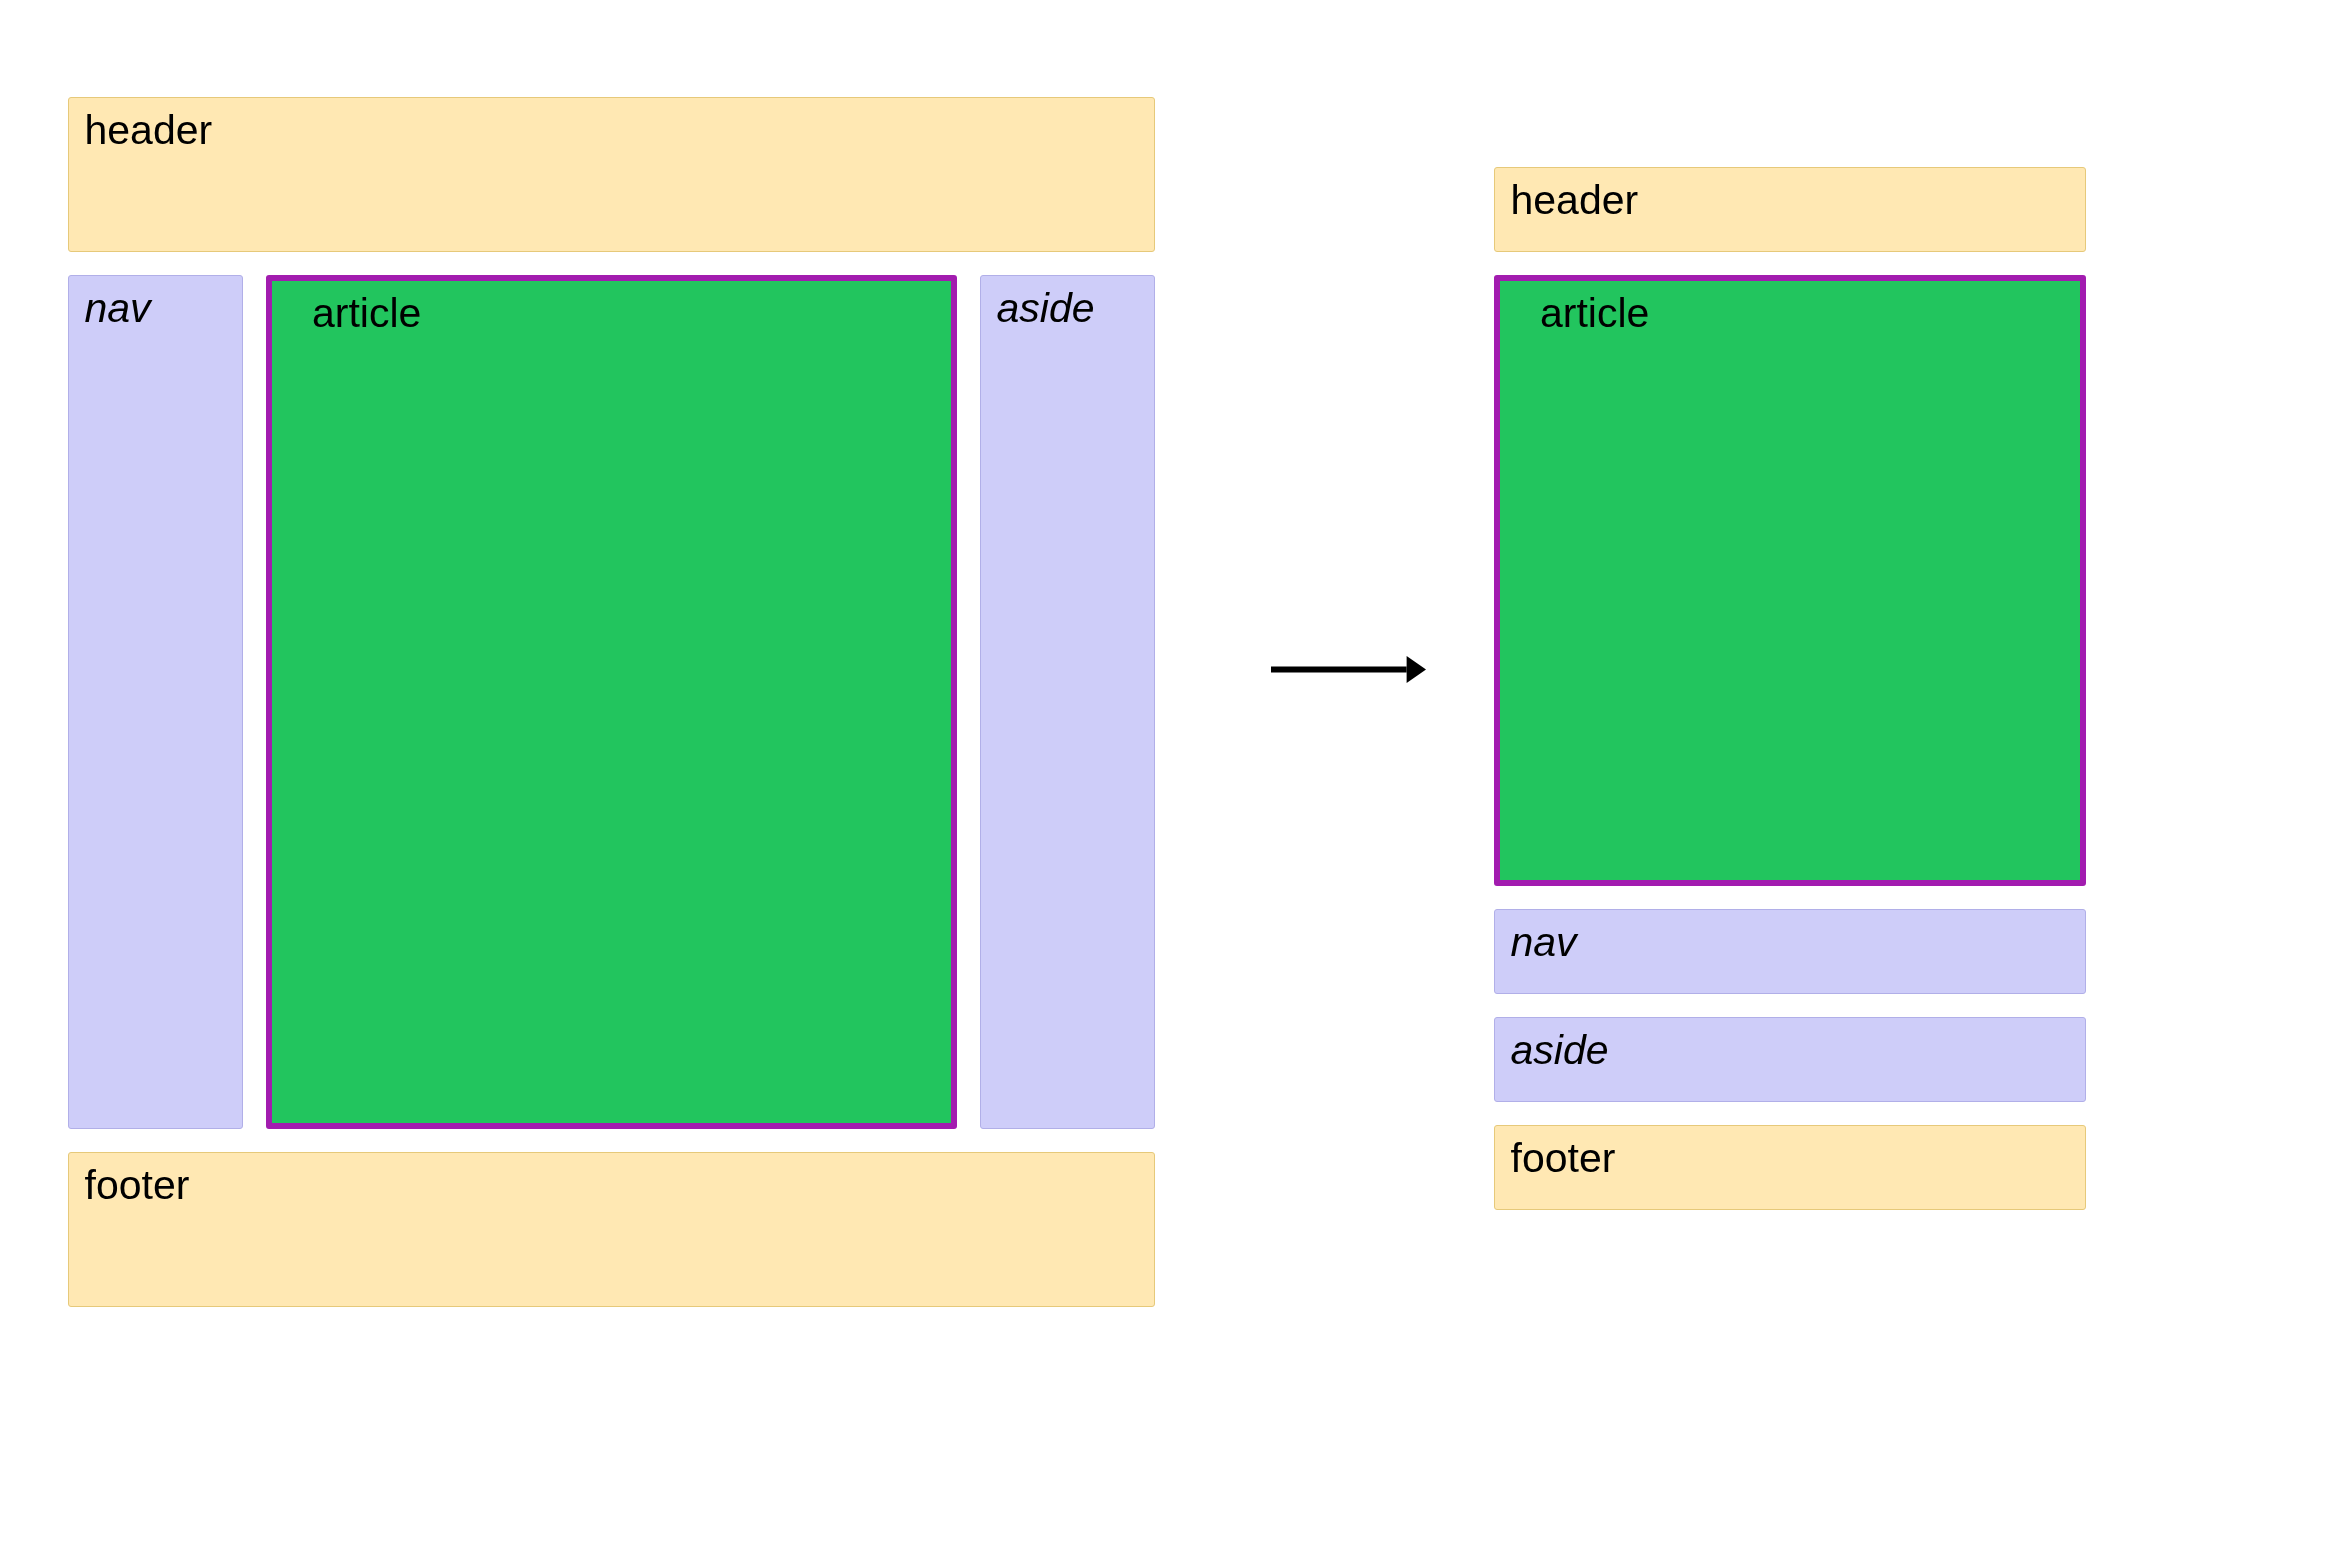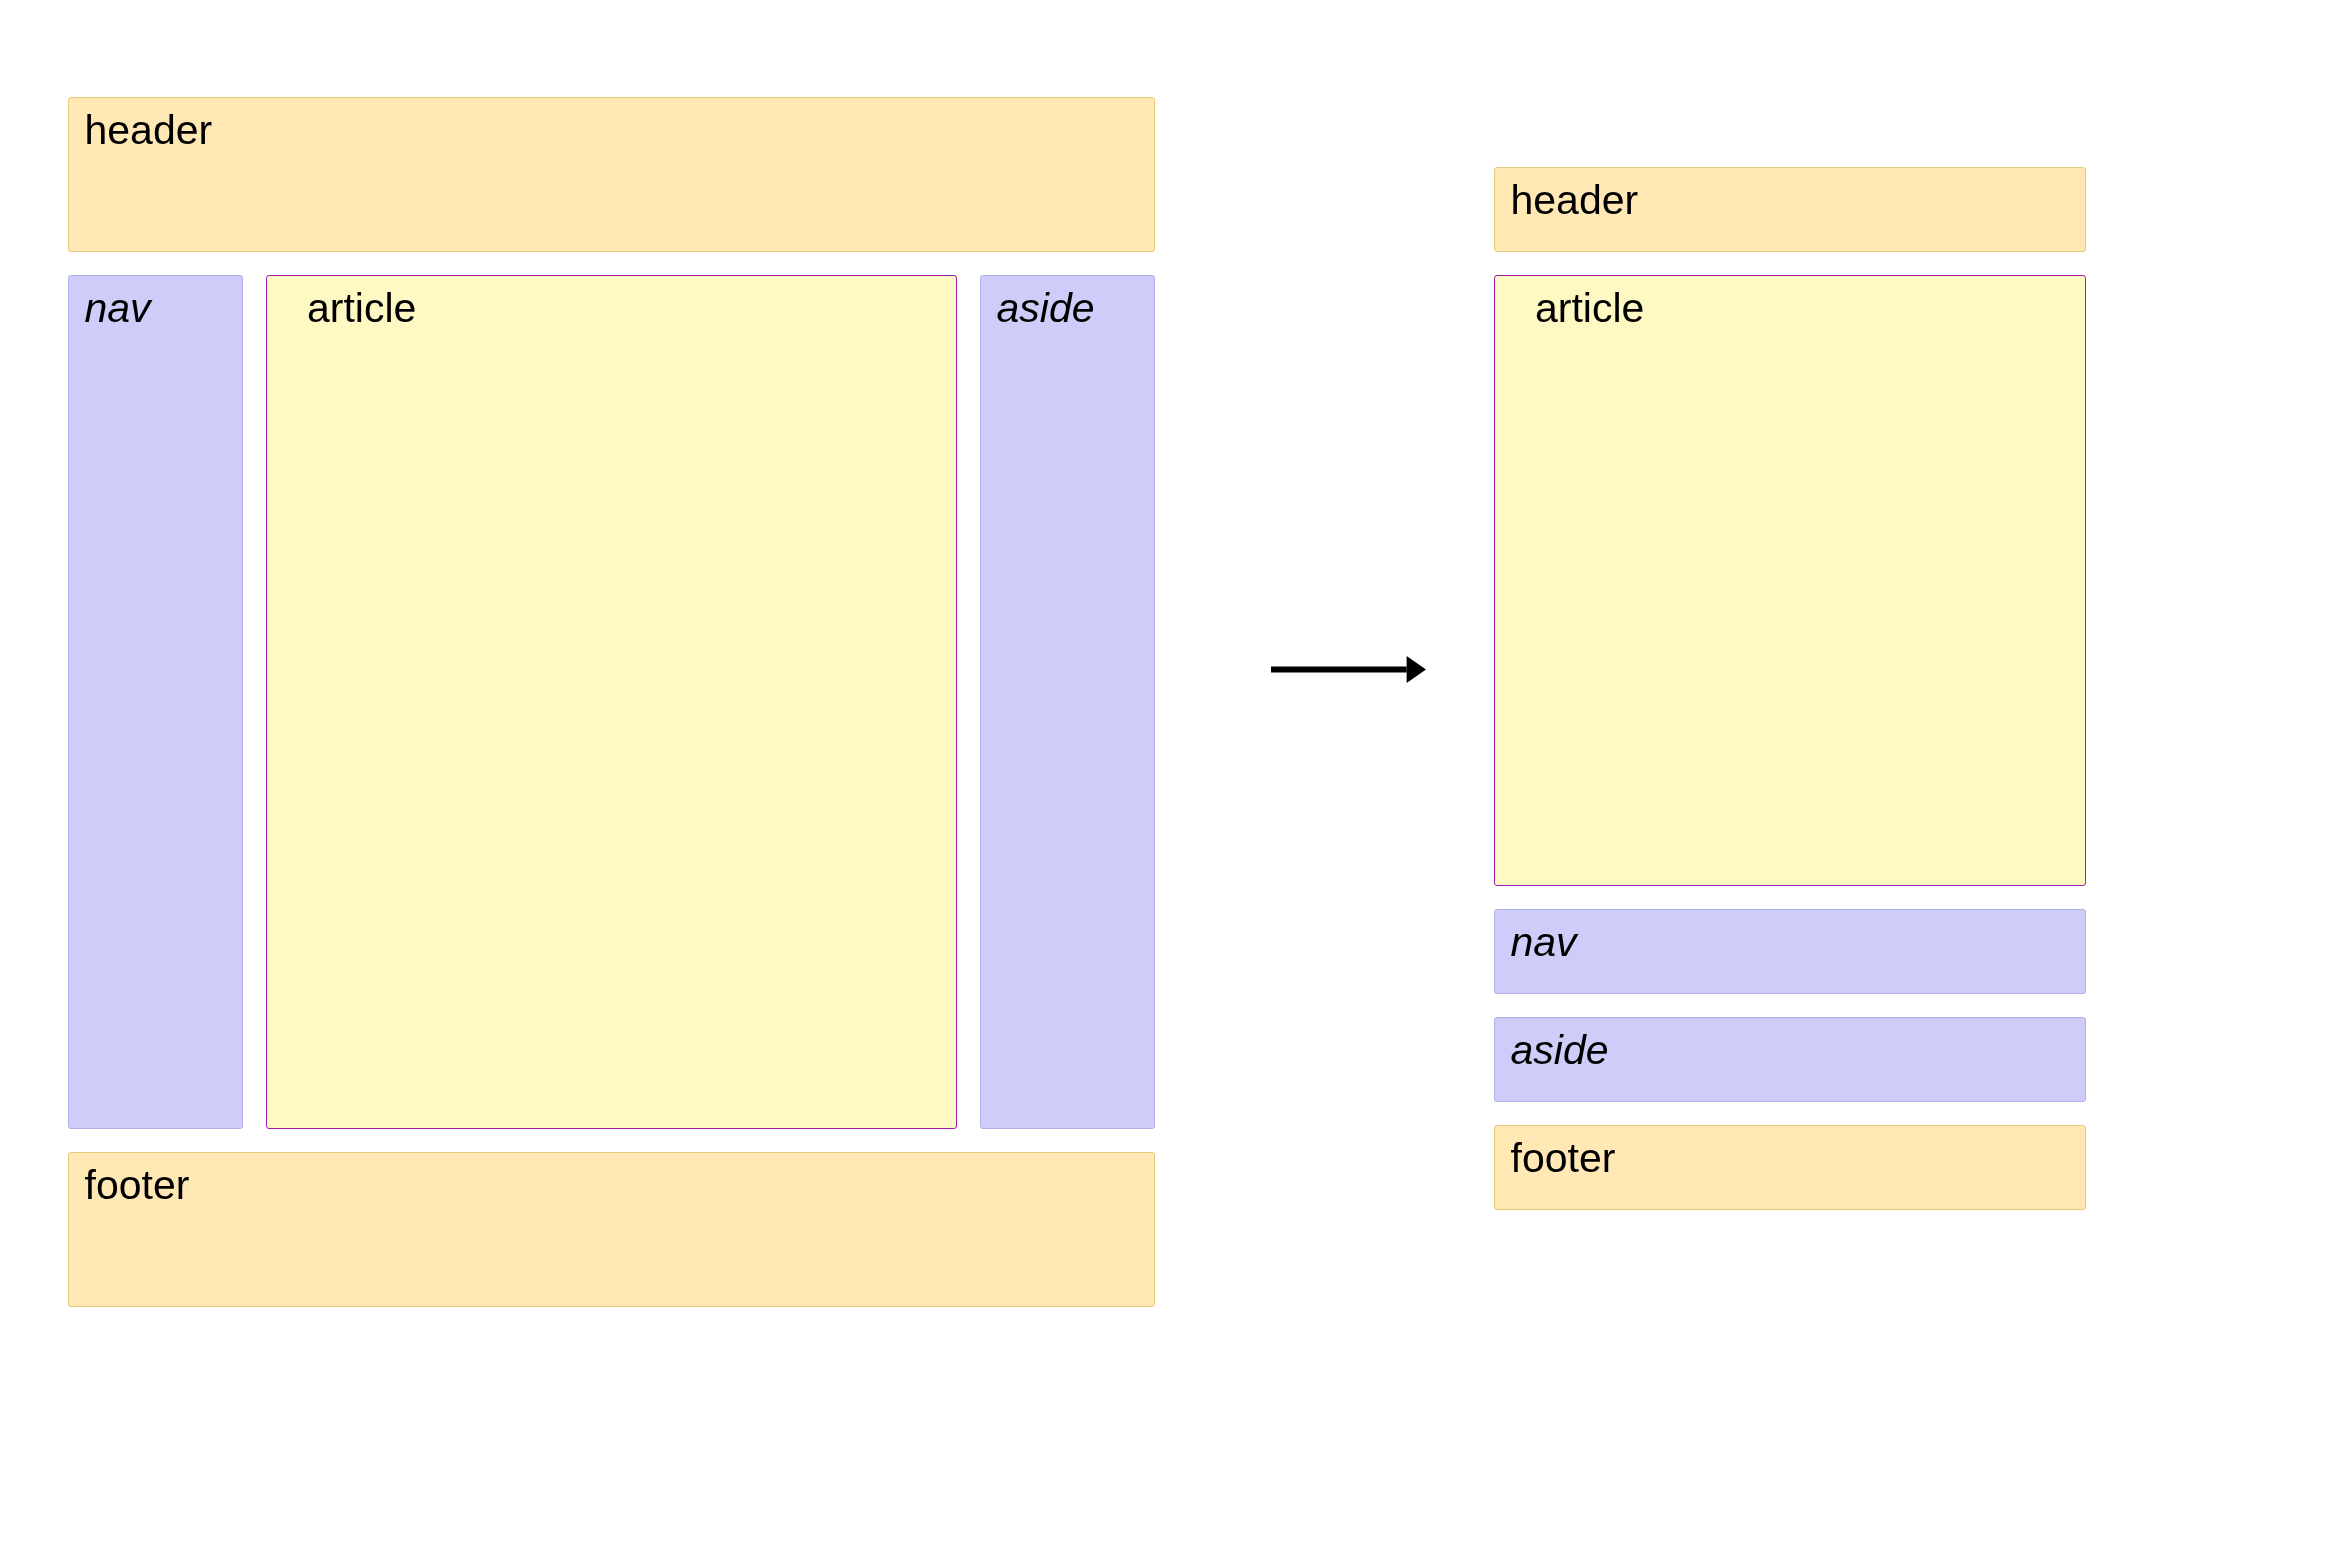--- a/index.html
+++ b/index.html
@@ -39,22 +39,22 @@
       border: 1px solid #e6c97a;
     }
 
     .lavender {
       background: #cecdf9;
       border: 1px solid #b1afe8;
       font-style: italic;
     }
 
     .olive {
-      background: #fef9c3;
-      border: 1px solid #a21caf;
+      background: #22c55e;
+      border: 6px solid #a21caf;
       padding-left: 40px;
     }
 
     
     .layout-wide {
       position: absolute;
       left: 0;
       top: 0;
       width: 1087px;
     }

